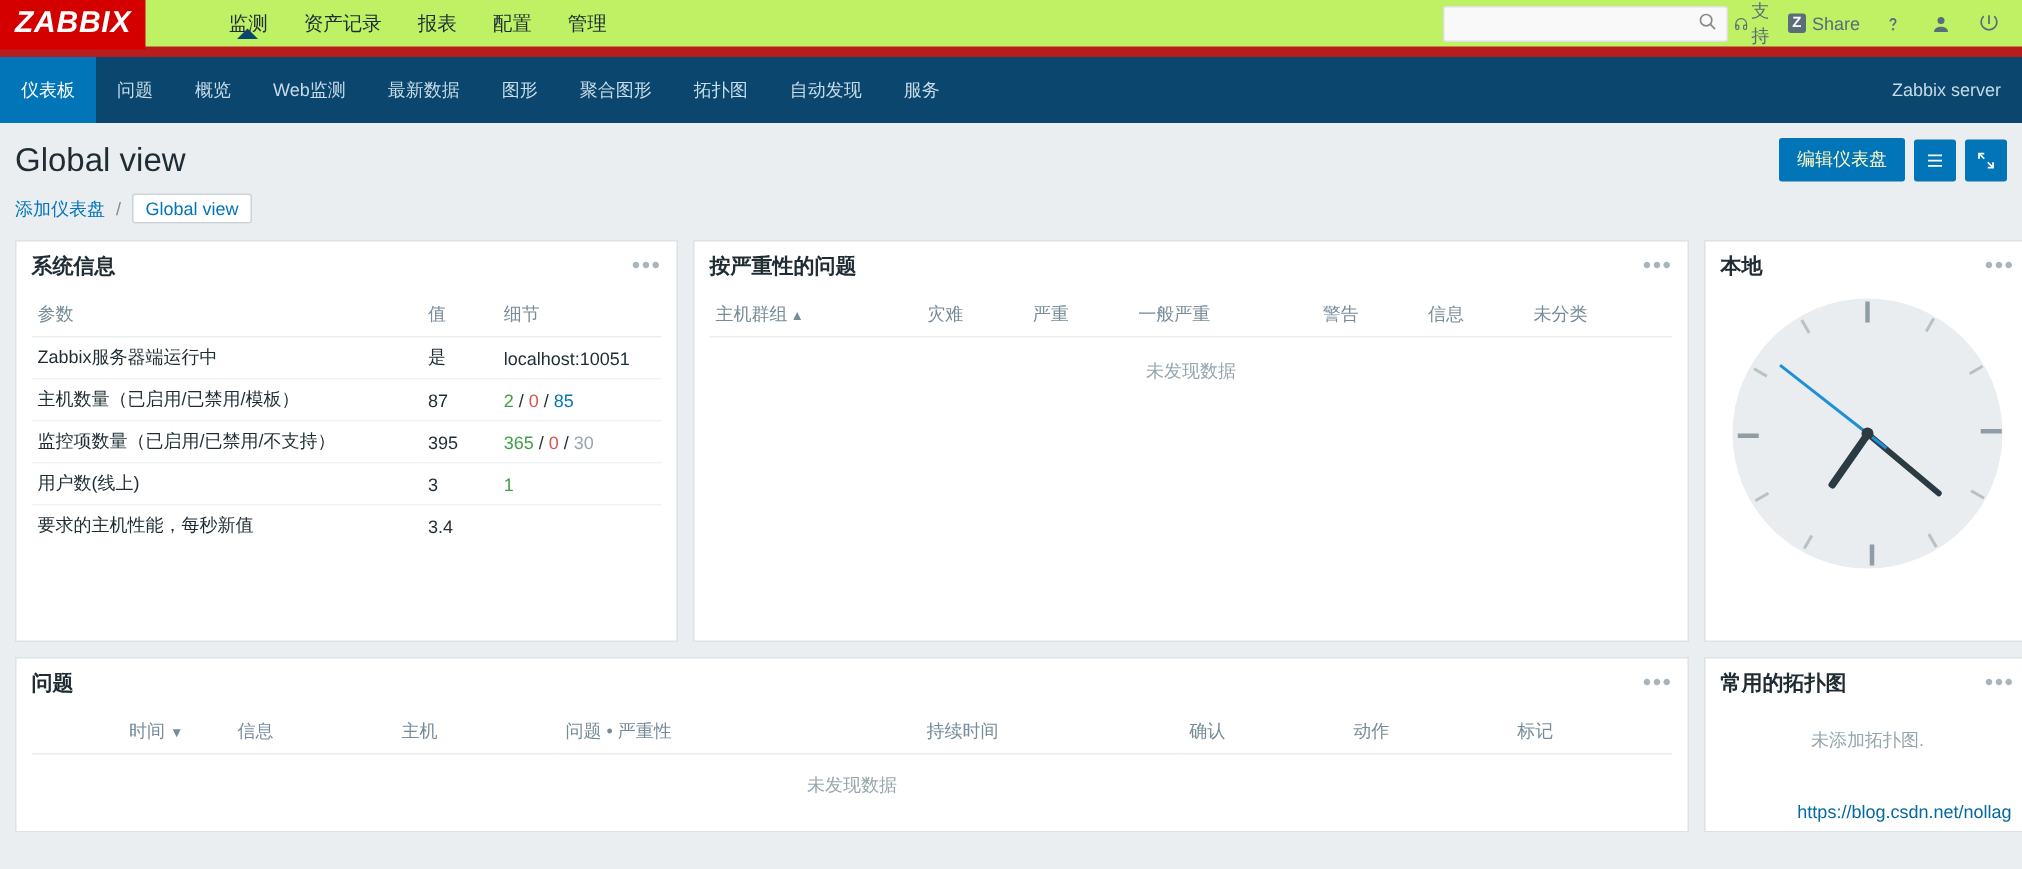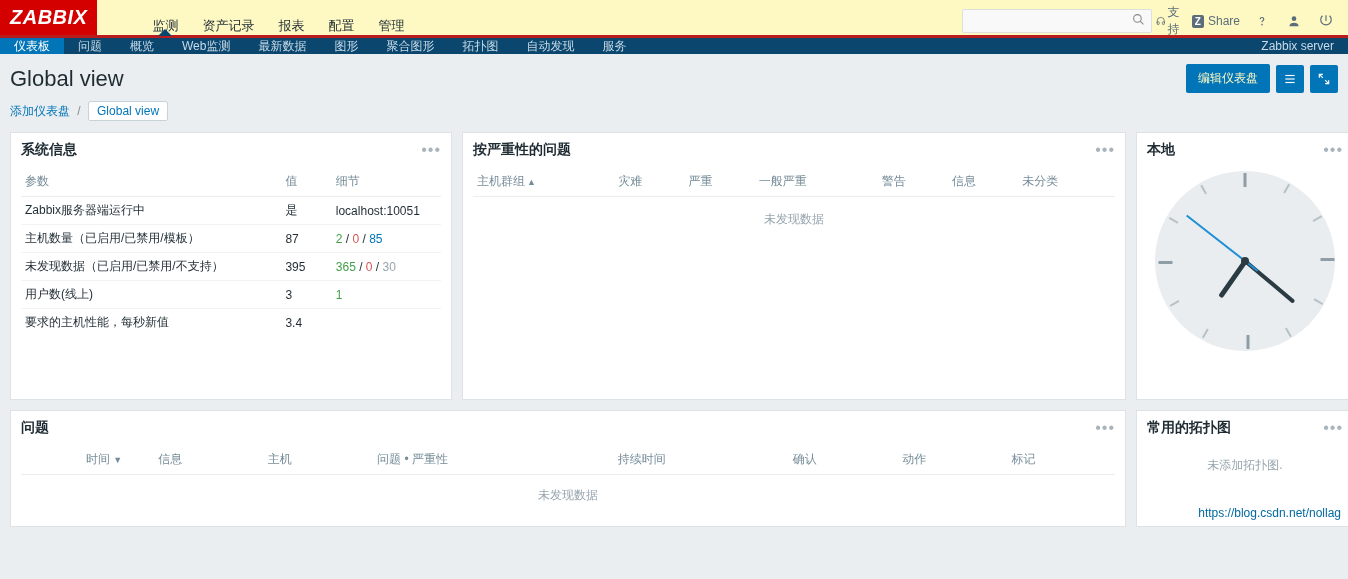--- a/index.html
+++ b/index.html
@@ -1,35 +1,35 @@
 <!DOCTYPE html>
 <html><head>
 <meta charset="utf-8">
 <style>
 * { box-sizing: border-box; margin: 0; padding: 0; }
 body { font-family: Arial, Helvetica, sans-serif; font-size: 12px; color: #1f2c33; background: #ebeef0; width: 1348px; }
 a { text-decoration: none; }
 
 
-.topnav { background: #fef9c3; height: 38px; display: flex; align-items: flex-end; border-bottom: 3px solid #b91c1c; }
+.topnav { background: #bef264; height: 38px; display: flex; align-items: center; border-bottom: 7px solid #b91c1c; }
 .logo { background: #d40000; color: #fff; font-weight: bold; font-size: 20px; letter-spacing: 0.5px; padding: 6px 10px; display: flex; align-items: center; font-style: italic; }
 .topnav-menu { display: flex; margin-left: 43px; }
 .topnav-item { padding: 0 12px; display: flex; align-items: center; color: #1f2c33; font-size: 13px; cursor: pointer; position: relative; }
 .topnav-item.active::after { content: ''; position: absolute; bottom: -1px; left: 50%; transform: translateX(-50%); width: 0; height: 0; border-left: 7px solid transparent; border-right: 7px solid transparent; border-bottom: 7px solid #0a466e; }
 .topnav-spacer { flex: 1; }
 .topnav-right { display: flex; align-items: center; gap: 4px; padding-right: 8px; }
 .searchbox { display: flex; align-items: center; background: #f9f9f9; border: 1px solid #dfdfdf; border-radius: 2px; height: 24px; width: 190px; padding: 0 6px; }
 .searchbox input { border: none; outline: none; background: transparent; flex: 1; font-size: 12px; }
 .search-icon { color: #888; font-size: 13px; }
 .top-icon { width: 28px; height: 28px; display: flex; align-items: center; justify-content: center; color: #5b6d7a; font-size: 14px; cursor: pointer; }
 .support-text { color: #5b6d7a; font-size: 12px; margin-left: 2px; }
 .share-badge { background: #5b6d7a; color: #fff; font-size: 10px; padding: 1px 3px; border-radius: 2px; font-weight: bold; margin-right: 2px; }
 
 
-.subnav { background: #0a466e; height: 16px; display: flex; align-items: stretch; }
+.subnav { background: #0a466e; height: 44px; display: flex; align-items: stretch; }
 .subnav-item { padding: 0 14px; display: flex; align-items: center; color: #c7dbe8; font-size: 12px; cursor: pointer; }
 .subnav-item.active { background: #0275b8; color: #fff; }
 .subnav-spacer { flex: 1; }
 .subnav-right { display: flex; align-items: center; padding-right: 14px; color: #c7dbe8; font-size: 12px; }
 
 
 .page-header { display: flex; align-items: center; padding: 10px 10px 4px 10px; }
 .page-title { font-size: 22px; font-weight: normal; color: #1f2c33; }
 .page-header-spacer { flex: 1; }
 .btn-primary { background: #0275b8; color: #fef9c3; border: none; padding: 6px 12px; font-size: 12px; cursor: pointer; border-radius: 2px; }
@@ -208,21 +208,21 @@
               <td>Zabbix服务器端运行中</td>
               <td class="v-green">是</td>
               <td>localhost:10051</td>
             </tr>
             <tr>
               <td>主机数量（已启用/已禁用/模板）</td>
               <td>87</td>
               <td><span class="v-green">2</span><span> / </span><span class="v-red">0</span><span> / </span><span class="v-link">85</span></td>
             </tr>
             <tr>
-              <td>未发现数据（已启用/已禁用/不支持）</td>
+              <td>监控项数量（已启用/已禁用/不支持）</td>
               <td>395</td>
               <td><span class="v-green">365</span><span> / </span><span class="v-red">0</span><span> / </span><span class="v-gray">30</span></td>
             </tr>
             <tr>
               <td>用户数(线上)</td>
               <td>3</td>
               <td><span class="v-green">1</span></td>
             </tr>
             <tr>
               <td>要求的主机性能，每秒新值</td>

